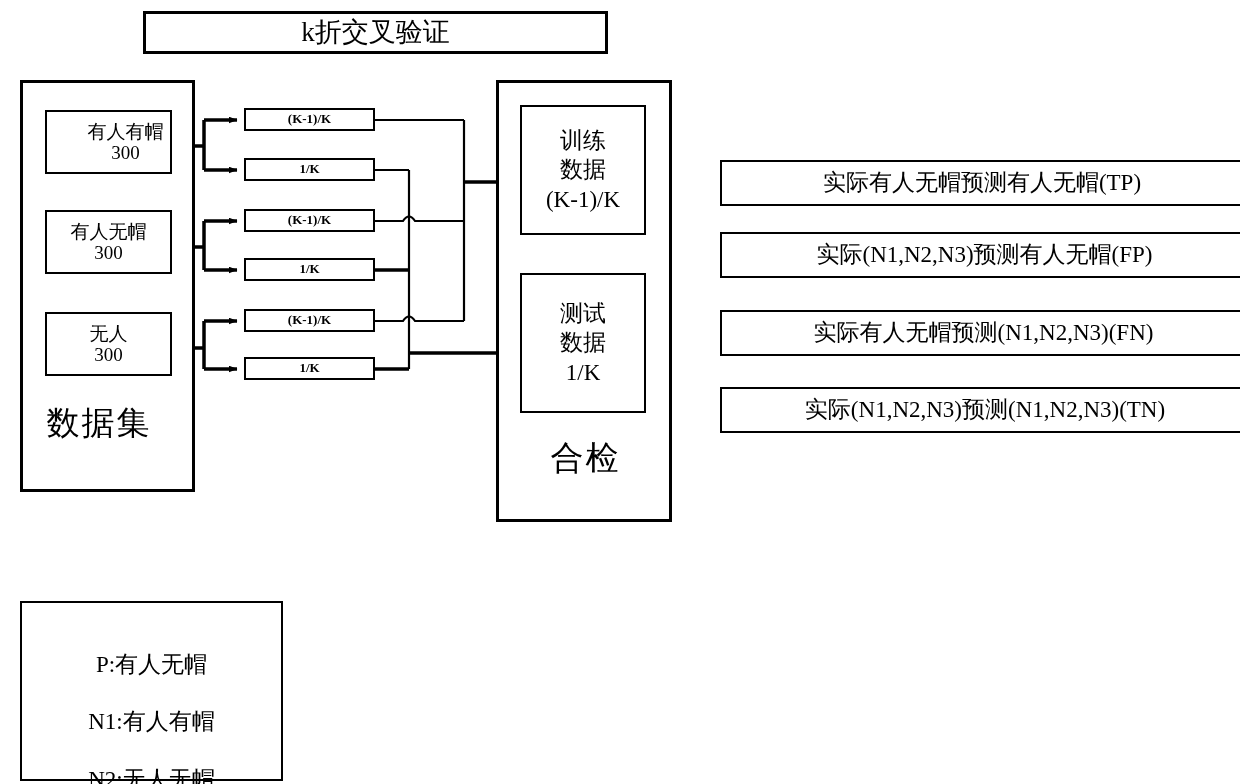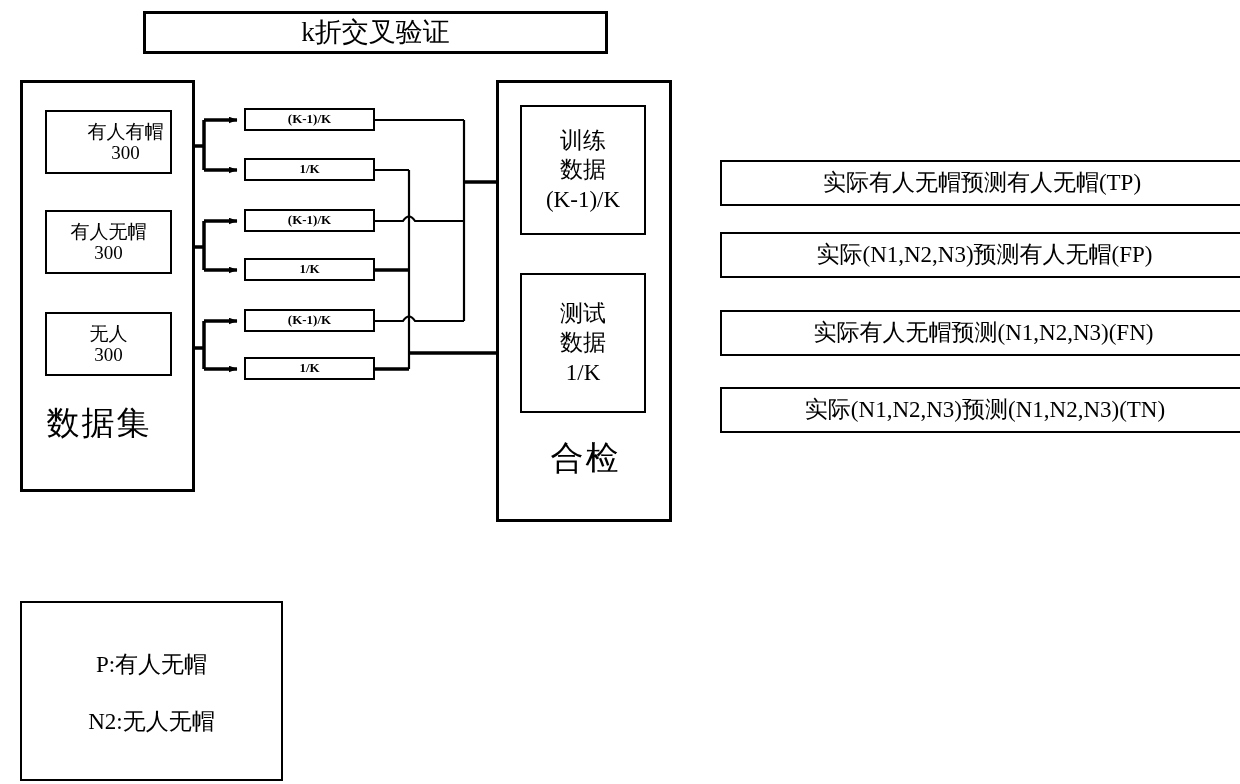--- a/index.html
+++ b/index.html
@@ -212,17 +212,18 @@
     <div id="result-label">合检</div>
   </div>
 
   <div class="box cm-box" id="cm-box-0">实际有人无帽预测有人无帽(TP)</div>
   <div class="box cm-box" id="cm-box-1">实际(N1,N2,N3)预测有人无帽(FP)</div>
   <div class="box cm-box" id="cm-box-2">实际有人无帽预测(N1,N2,N3)(FN)</div>
   <div class="box cm-box" id="cm-box-3">实际(N1,N2,N3)预测(N1,N2,N3)(TN)</div>
 
   <div class="box" id="legend-box">
     <div class="legend-line">P:有人无帽</div>
+    <div class="legend-line">N1:有人有帽</div>
     <div class="legend-line">N2:无人无帽</div>
     
   </div>
 
 </div>
 
 </body></html>

